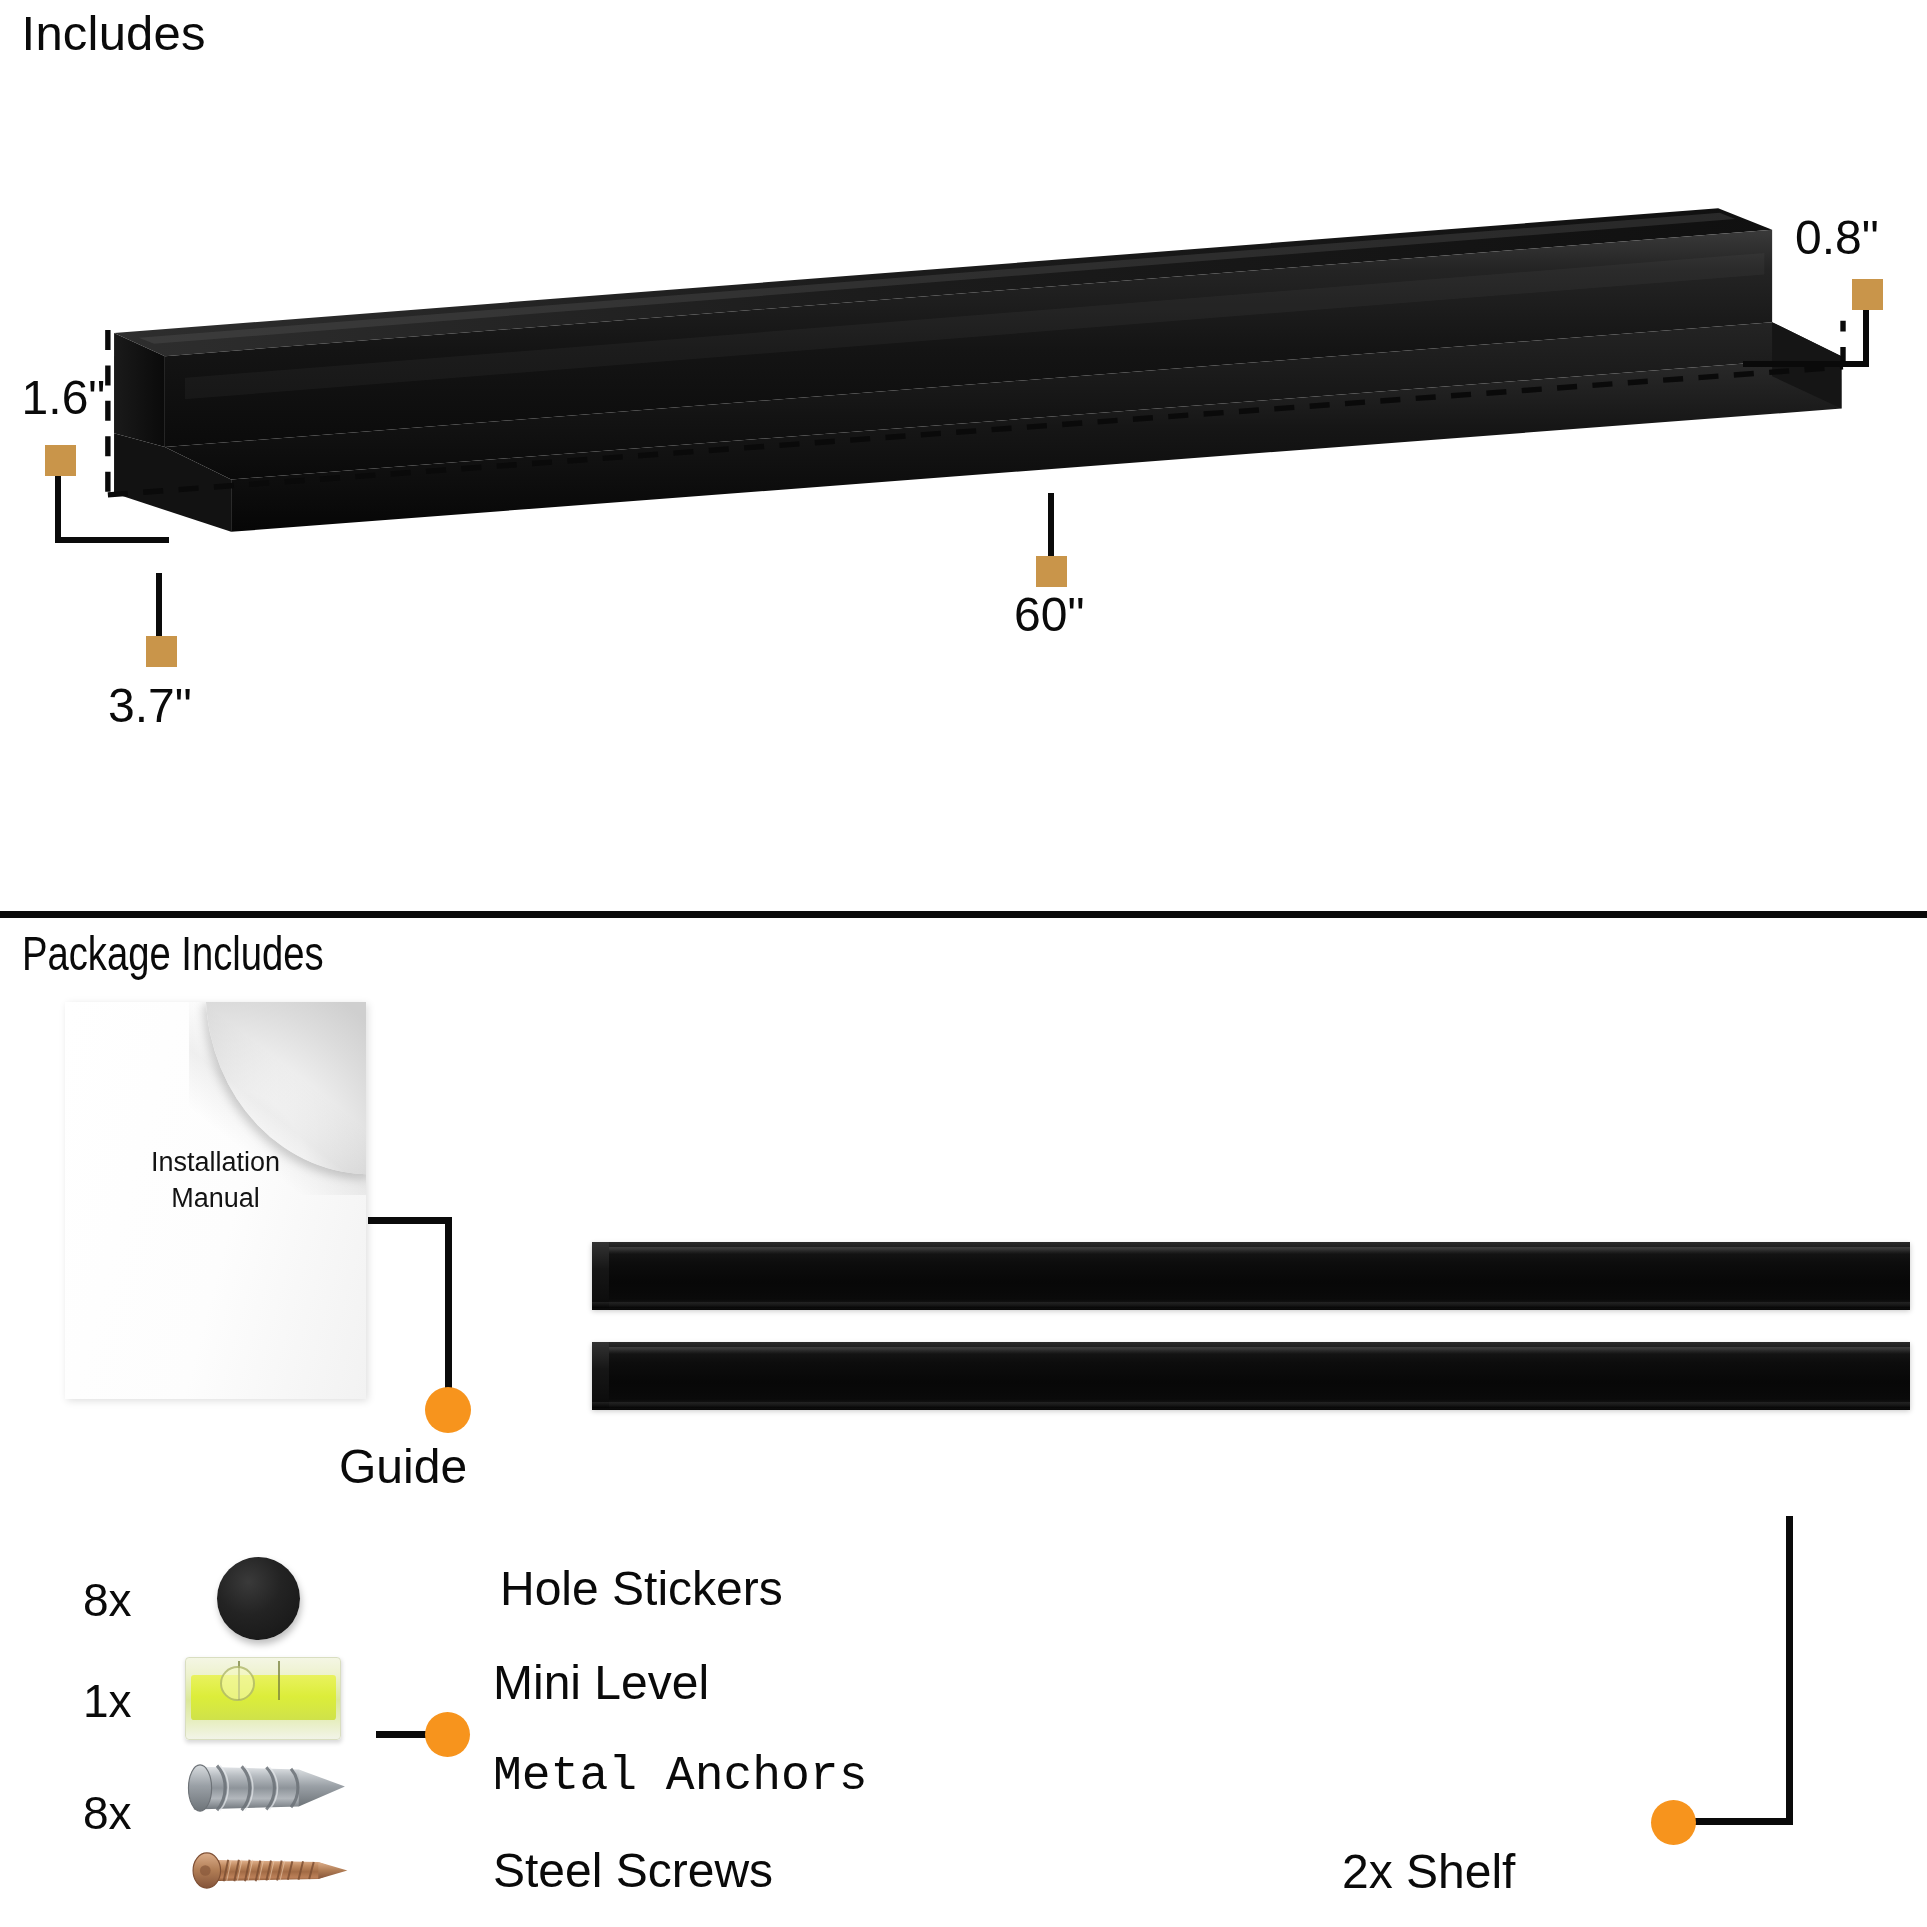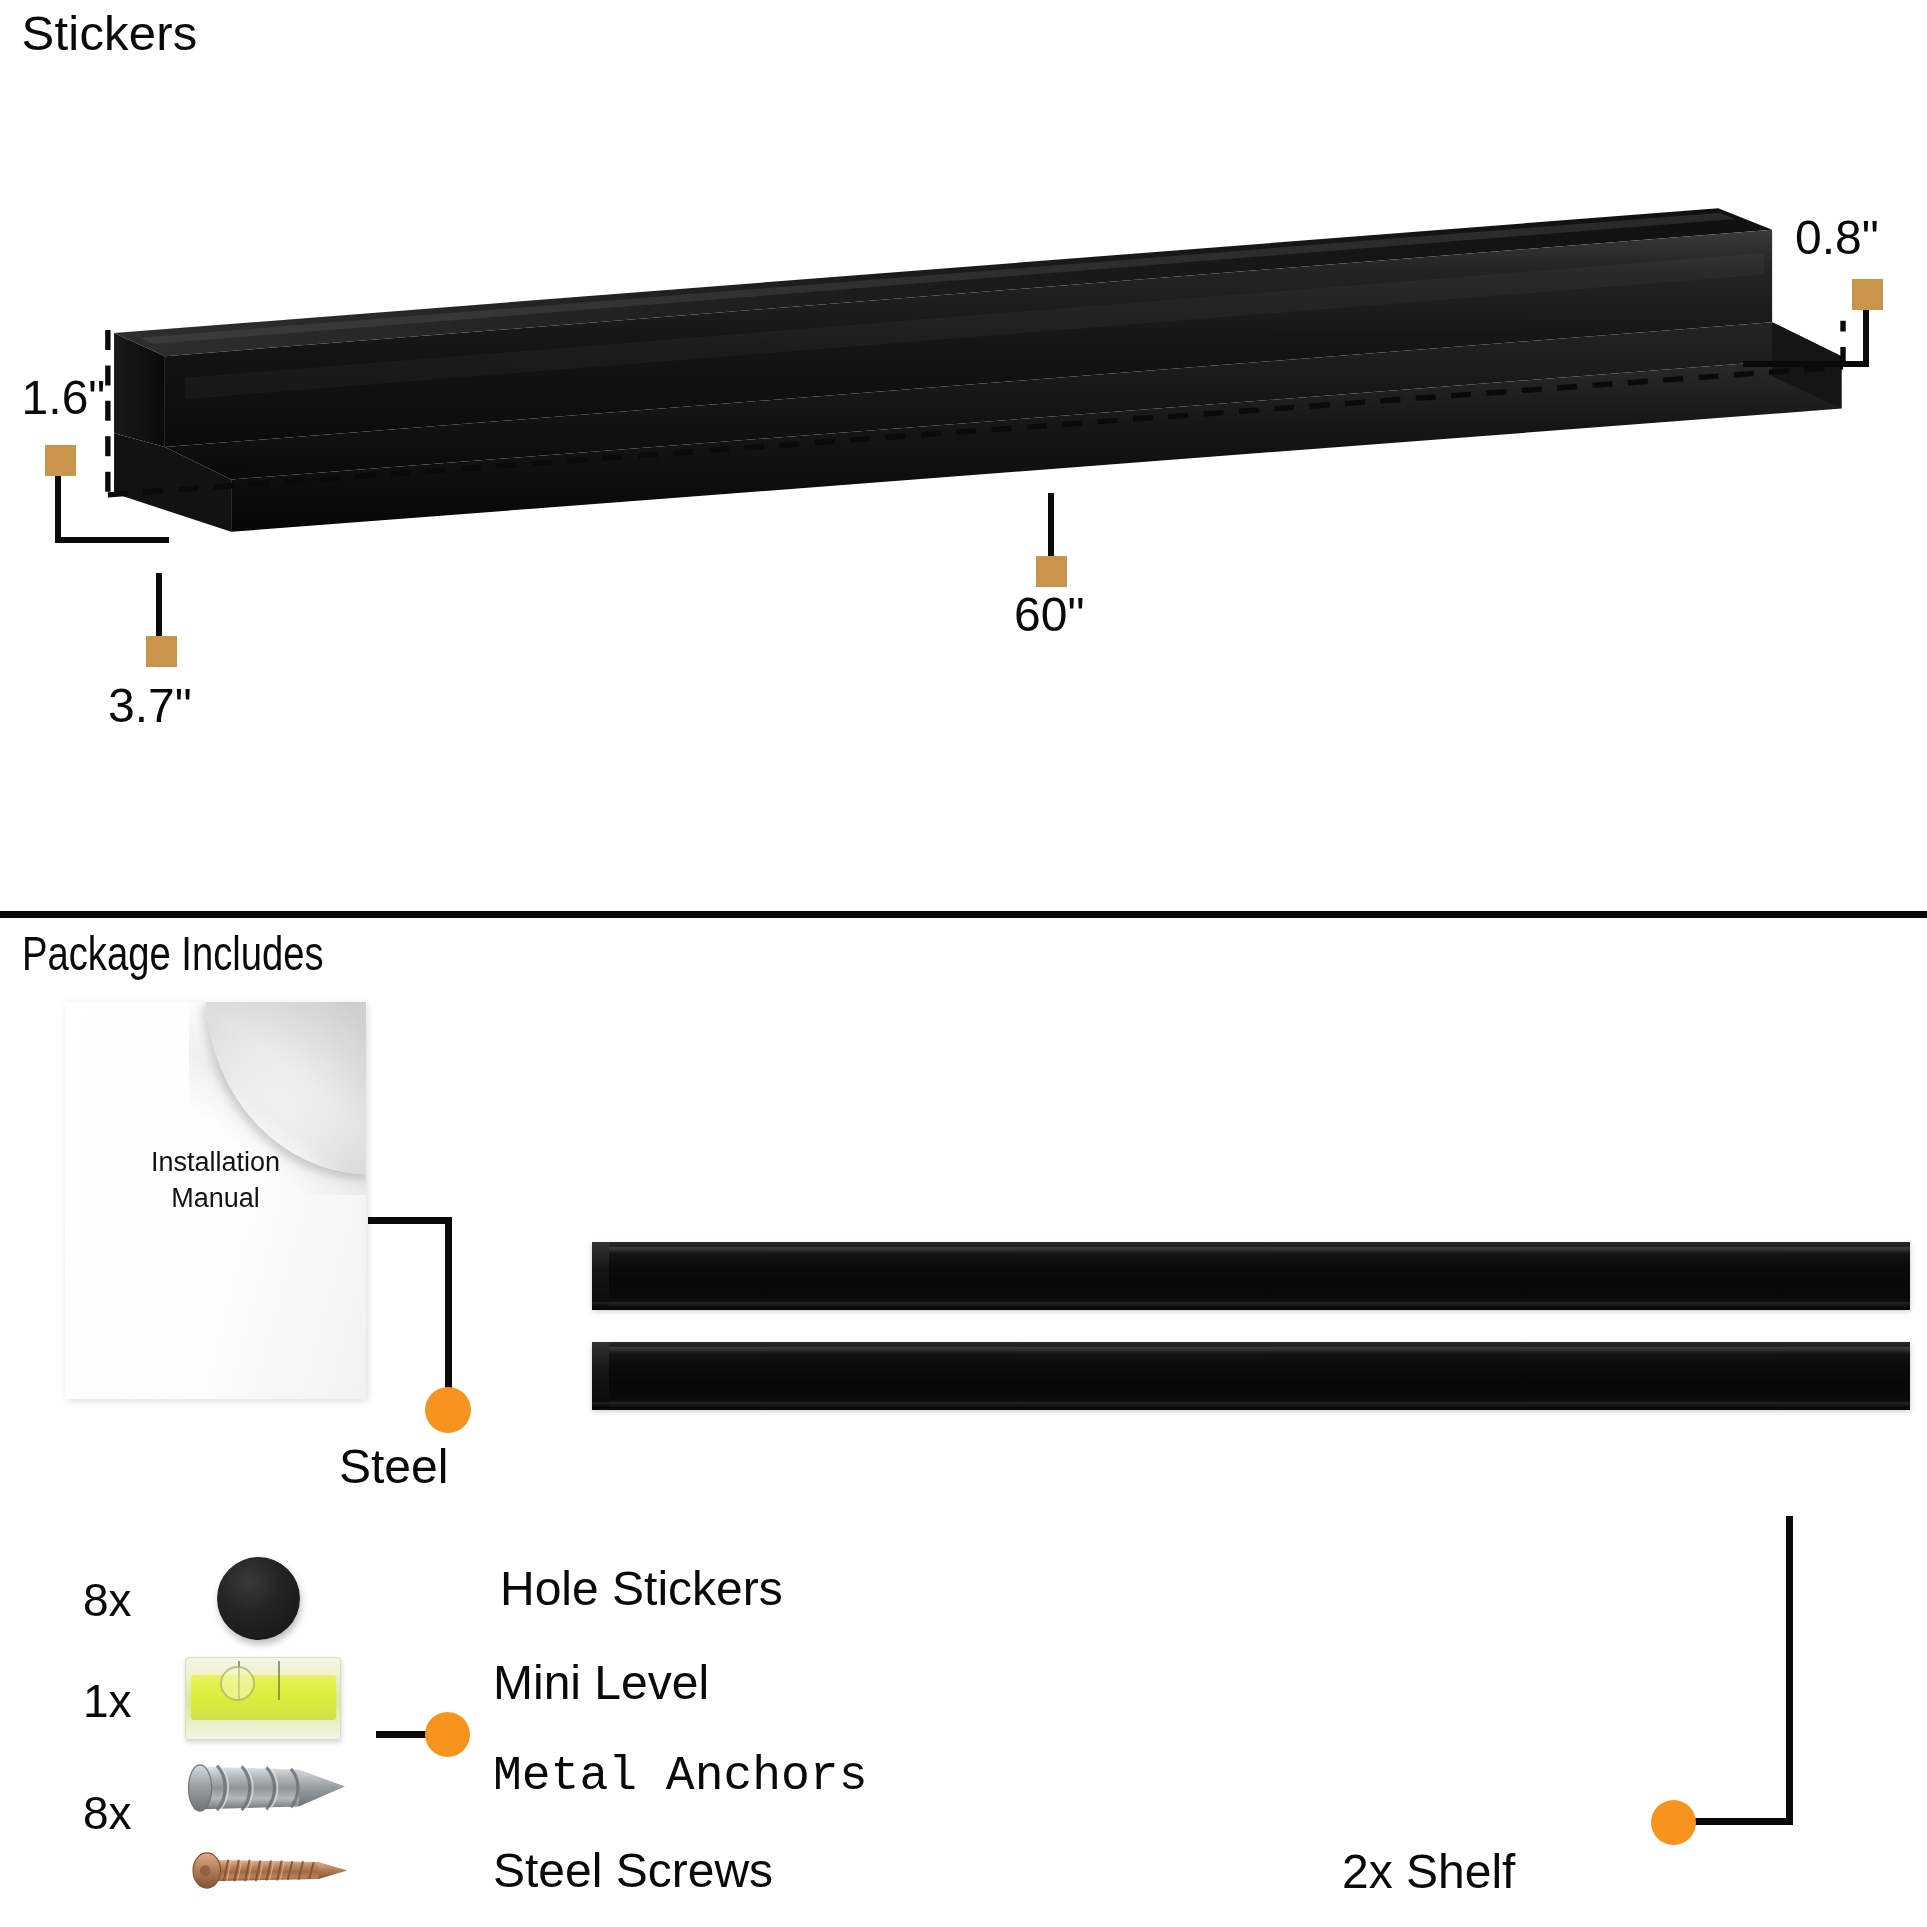--- a/index.html
+++ b/index.html
@@ -191,21 +191,21 @@
   #metal-anchor { width: 179px; height: 74px; }
   
   #steel-screw { width: 179px; height: 55px; }
 
   
   ::-webkit-scrollbar { display: none; }
 </style>
 </head>
 <body>
 
-<div class="abs" id="dimension-title">Stickers</div>
+<div class="abs" id="dimension-title">Includes</div>
 
 <div class="abs" id="hero-shelf-wrap">
   <svg width="1927" height="478" viewBox="0 0 2501 620" xmlns="http://www.w3.org/2000/svg">
     <defs>
       <linearGradient id="lipFace" x1="0" y1="0" x2="0" y2="1">
         <stop offset="0%" stop-color="#3a3a3a"></stop>
         <stop offset="18%" stop-color="#242424"></stop>
         <stop offset="55%" stop-color="#141414"></stop>
         <stop offset="100%" stop-color="#0b0b0b"></stop>
       </linearGradient>
@@ -285,21 +285,21 @@
     <span>Installation</span><br>
     <span>Manual</span>
   </div>
   <div id="manual-curl"></div>
   <div id="manual-curl-shade"></div>
 </div>
 
 <div class="abs lead-line" style="left:368px; top:1217px; width:83px; height:7px;"></div>
 <div class="abs lead-line" style="left:445px; top:1217px; width:7px; height:180px;"></div>
 <div class="abs orange-dot" style="left:425px; top:1387px; width:46px; height:46px;"></div>
-<div class="abs part-label" style="left:339px; top:1439px;">Steel</div>
+<div class="abs part-label" style="left:339px; top:1439px;">Guide</div>
 
 <div class="abs pkg-shelf" style="left:592px; top:1242px; width:1318px; height:68px;">
   <div class="pkg-shelf-lip"></div>
   <div class="pkg-shelf-cap"></div>
   <div class="pkg-shelf-foot"></div>
 </div>
 <div class="abs pkg-shelf" style="left:592px; top:1342px; width:1318px; height:68px;">
   <div class="pkg-shelf-lip"></div>
   <div class="pkg-shelf-cap"></div>
   <div class="pkg-shelf-foot"></div>

